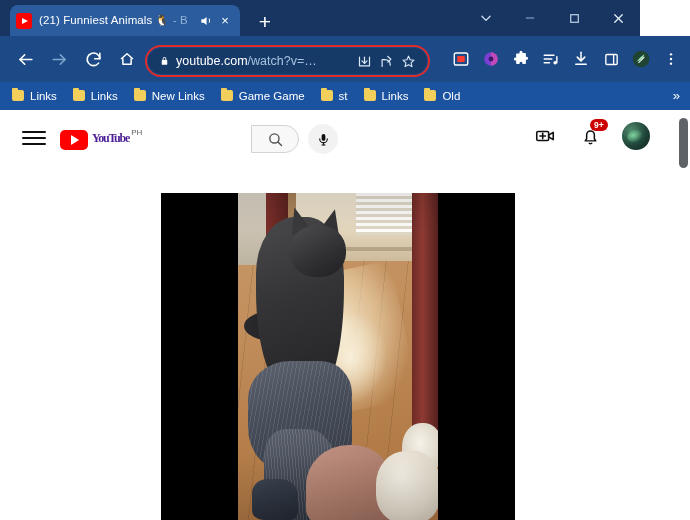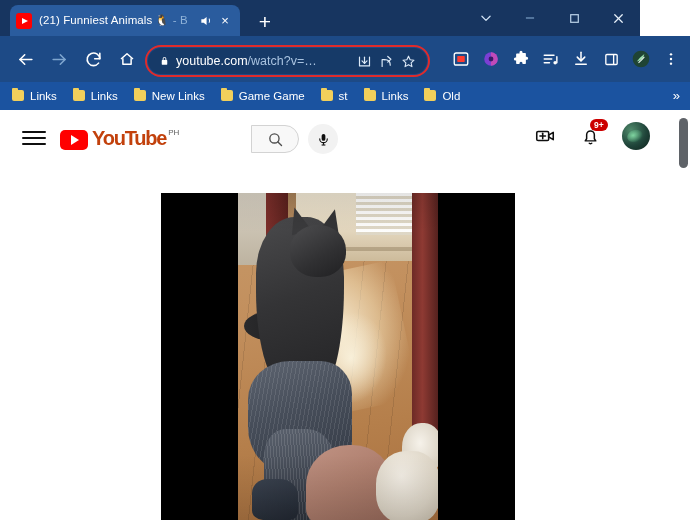--- a/index.html
+++ b/index.html
@@ -125,22 +125,22 @@
     width:28px;height:20px;background:#ff0000;border-radius:5px;
     display:flex;align-items:center;justify-content:center;margin-right:4px;
     margin-top:3px;
   }
   .yt-play:after{
     content:"";width:0;height:0;border-left:8px solid #fff;
     border-top:5px solid transparent;border-bottom:5px solid transparent;
     margin-left:2px;
   }
   .yt-word{
-    font-size:20px;font-weight:bold;color:#c2410c;letter-spacing:-1.2px;
-    line-height:22px;font-family:Liberation Sans, sans-serif;
+    font-size:12px;font-weight:bold;color:#4c1d95;letter-spacing:-1.2px;
+    line-height:22px;font-family:Liberation Serif, serif;
   }
   .yt-cc{font-size:8px;color:#606060;margin-left:2px;margin-top:1px;}
 
   .search-group{
     position:absolute;left:251px;top:14px;display:flex;align-items:center;
   }
   .search-box{
     width:118px;height:28px;border:1px solid #d3d3d3;border-radius:14px 0 0 14px;
     border-right:none;display:flex;align-items:center;box-sizing:border-box;
     padding-left:14px;background:#fff;

